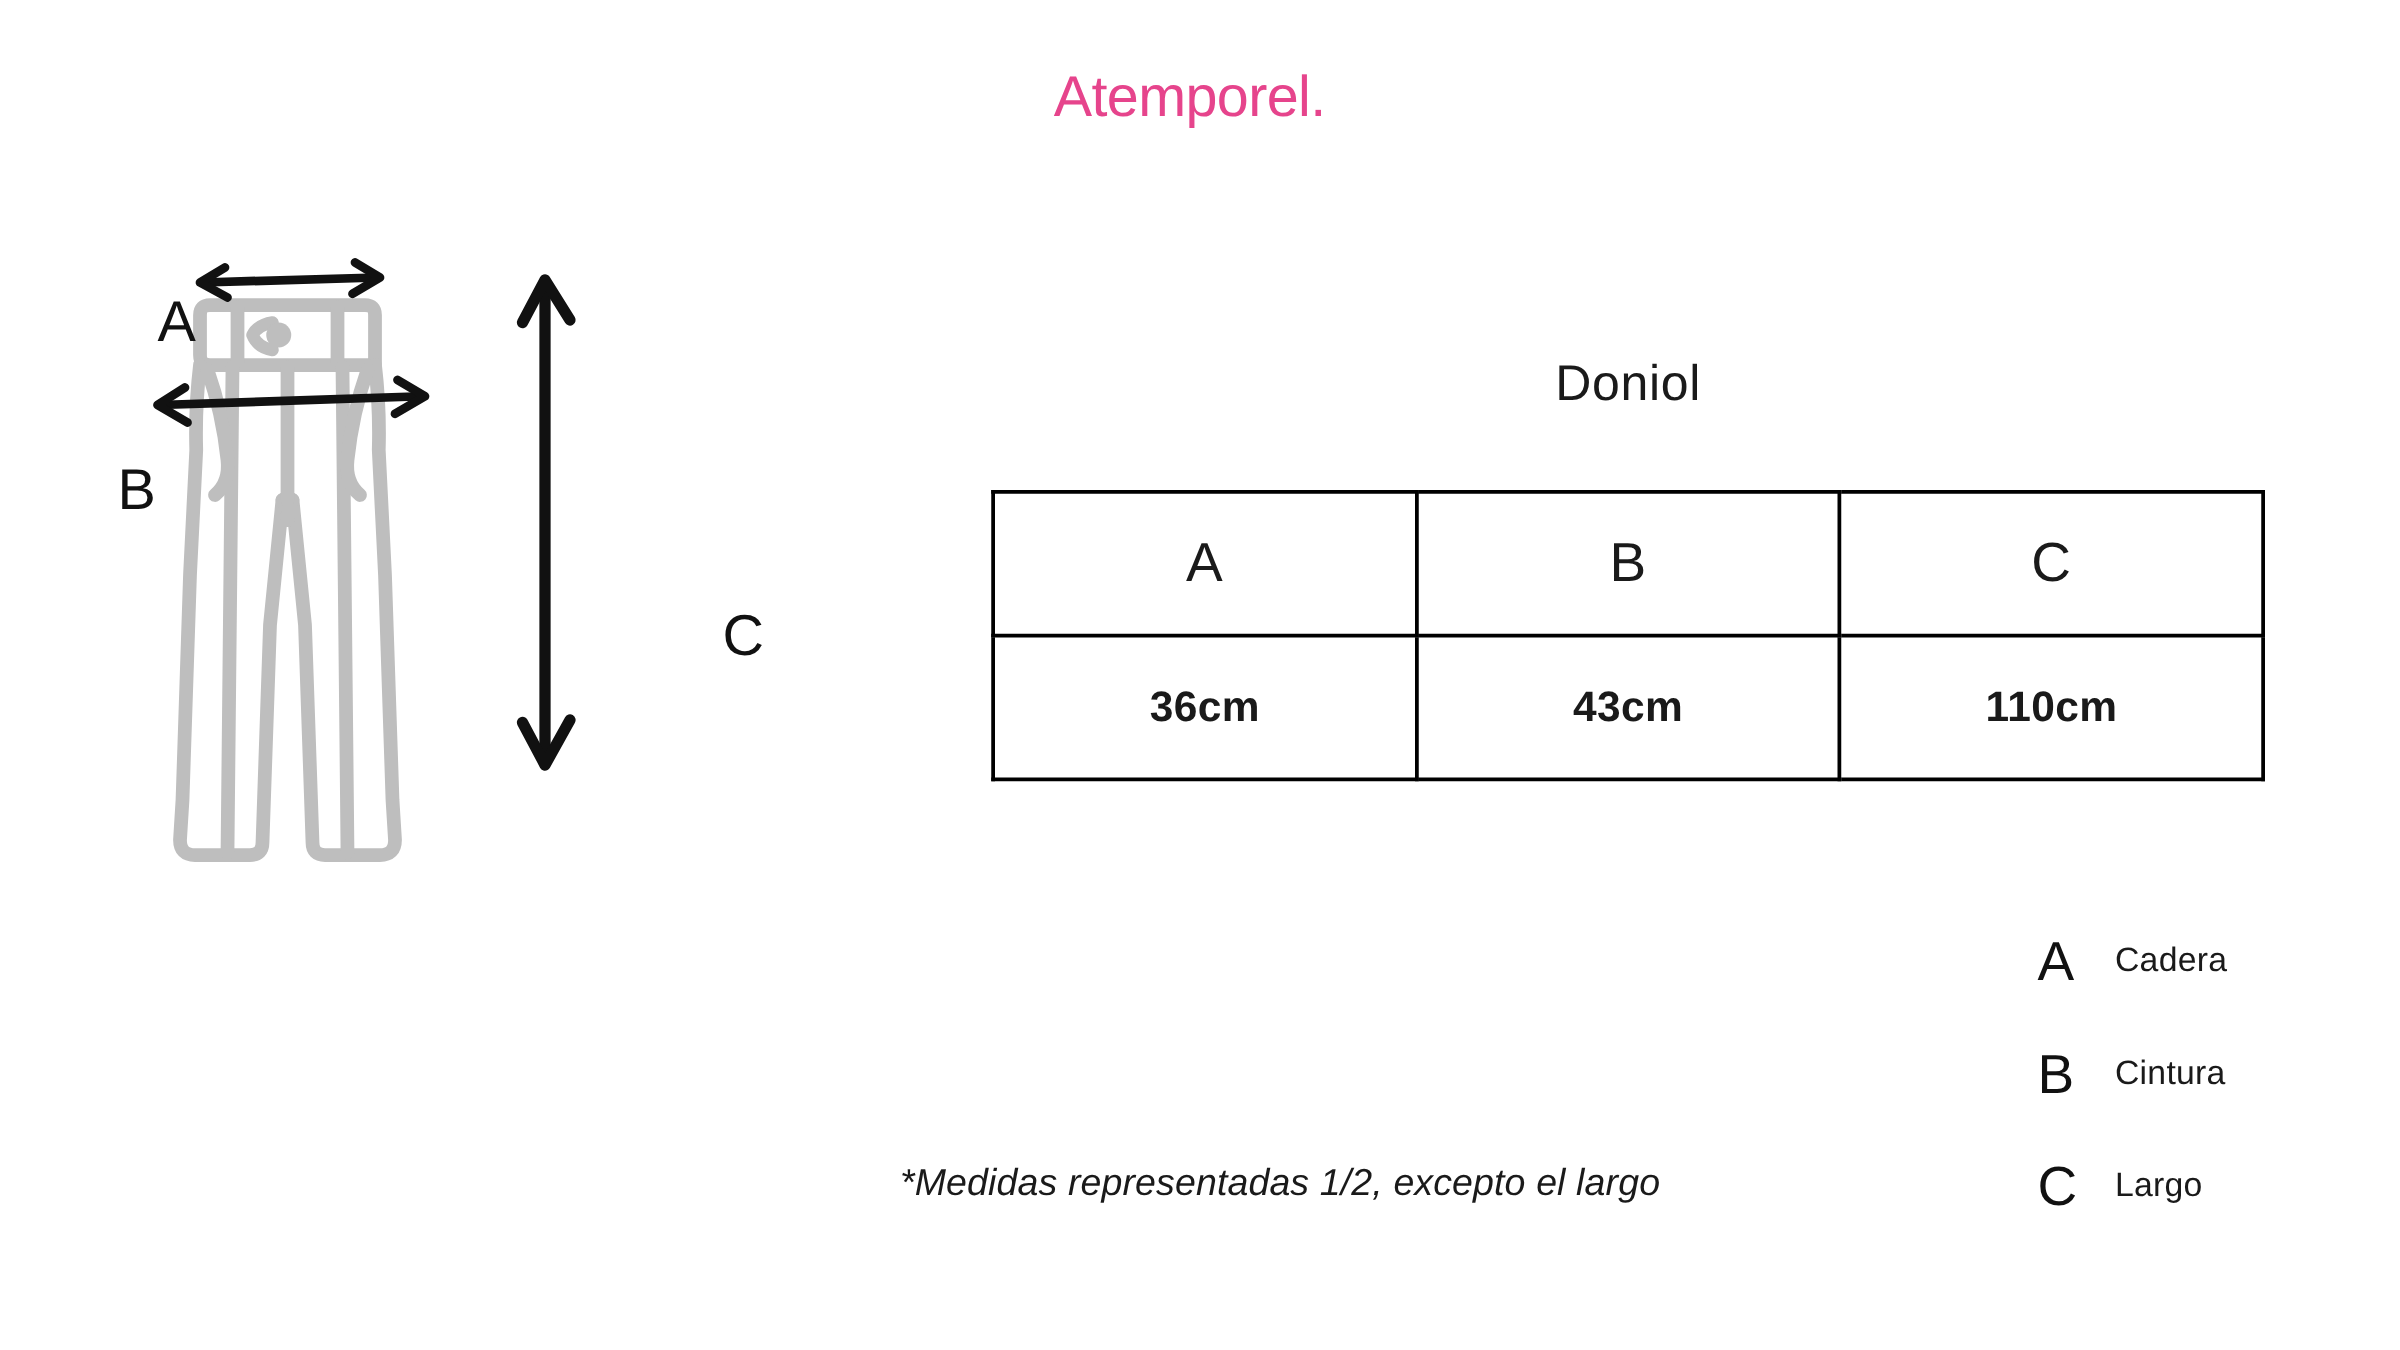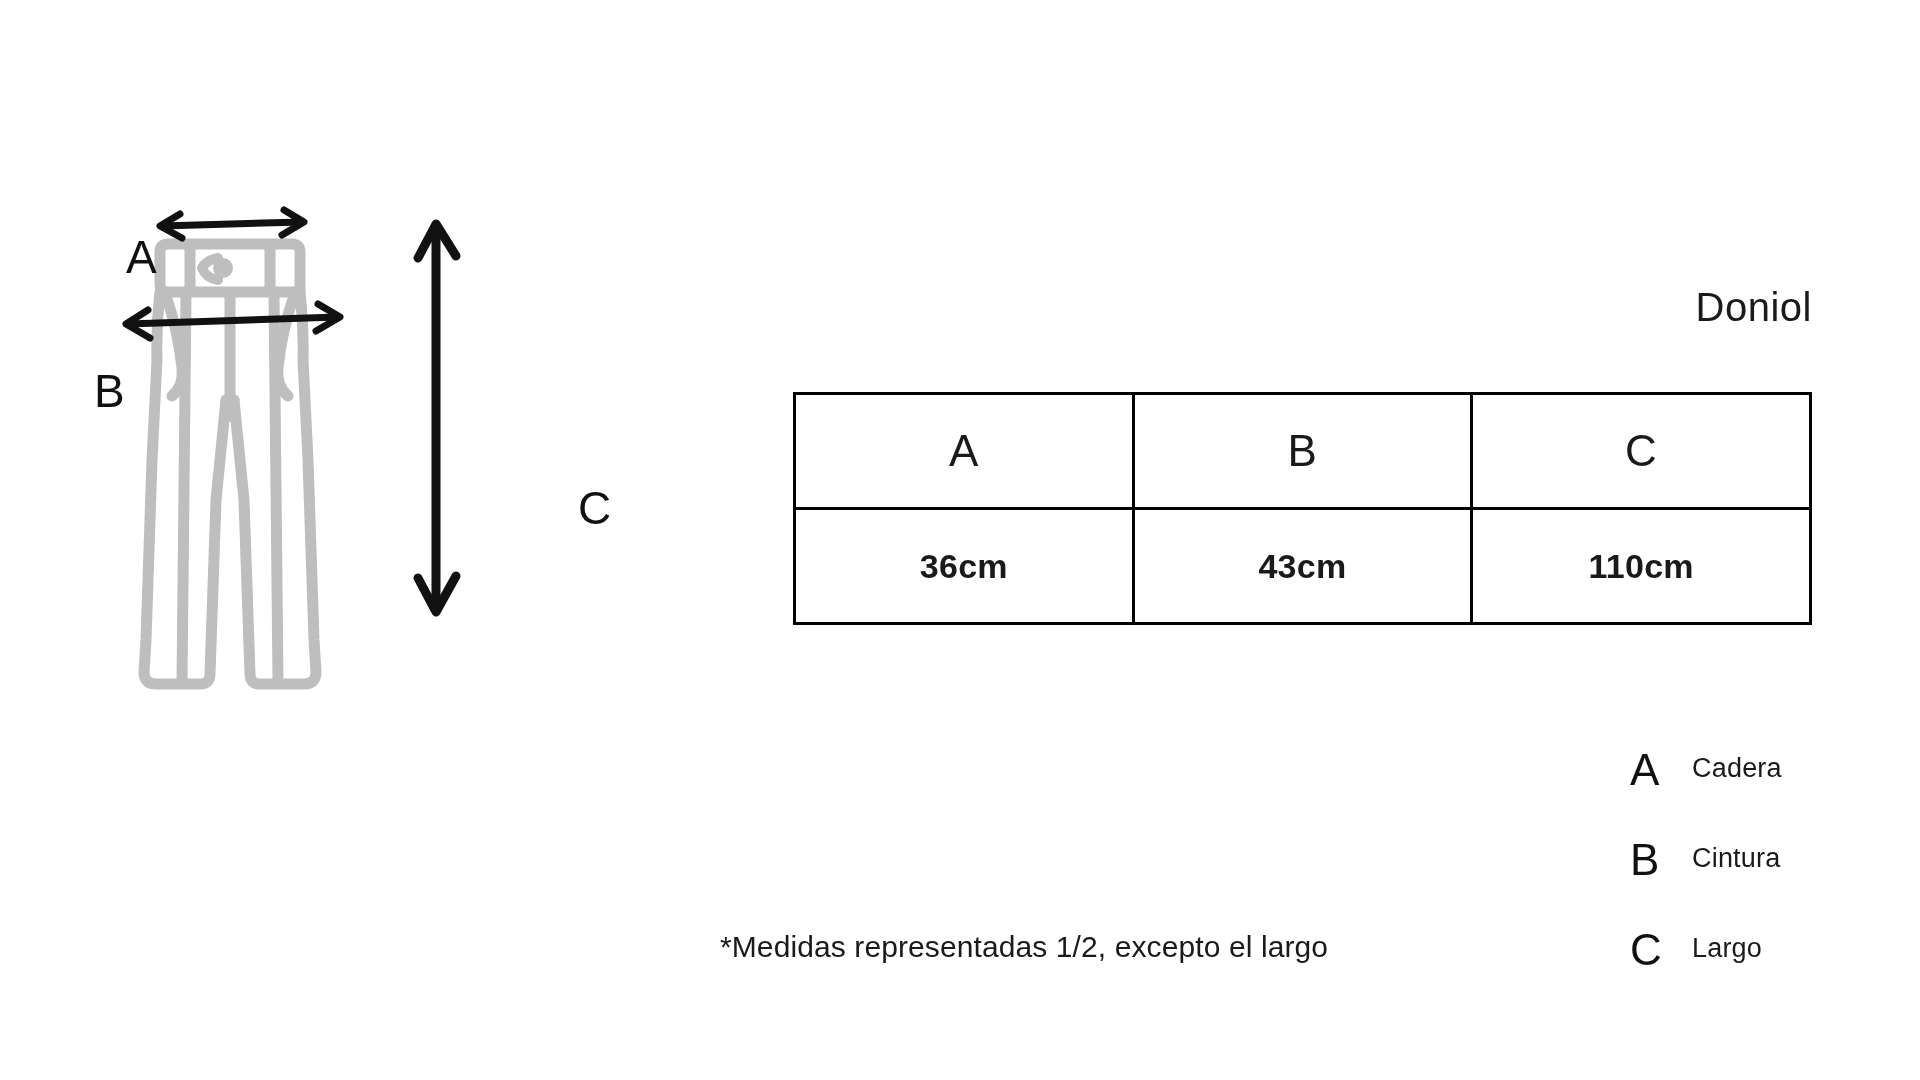--- a/index.html
+++ b/index.html
@@ -56,21 +56,21 @@
   .label-a { left: 126px; top: 234px; }
   .label-b { left: 94px;  top: 368px; }
   .label-c { left: 578px; top: 485px; }
 
   
   .product-title {
     position: absolute;
     left: 793px;
     top: 285px;
     width: 1019px;
-    text-align: right;
+    text-align: center;
     font-size: 40px;
     font-weight: 400;
     letter-spacing: 0.5px;
     color: #1a1a1a;
   }
 
   
   .size-table {
     position: absolute;
     left: 793px;
@@ -129,27 +129,29 @@
   
   .footnote {
     position: absolute;
     left: 720px;
     top: 930px;
     font-size: 30px;
     font-weight: 400;
     color: #1a1a1a;
     letter-spacing: 0.1px;
     white-space: nowrap;
+    font-style: italic;
   }
 </style>
 </head>
 <body>
 
 <div id="page">
 
+  <div class="brand">Atemporel.</div>
 
   <div class="illustration">
     <svg width="620" height="640" viewBox="0 0 620 640" xmlns="http://www.w3.org/2000/svg">
 
       <g fill="none" stroke="#BEBEBE" stroke-width="11" stroke-linecap="round" stroke-linejoin="round">
 
         <path d="M108 44 L232 44 Q240 44 240 52 L240 92 L108 92 Q100 92 100 84 L100 52 Q100 44 108 44 Z"></path>
 
         <path d="M130 46 L130 90"></path>
         <path d="M210 46 L210 90"></path>

